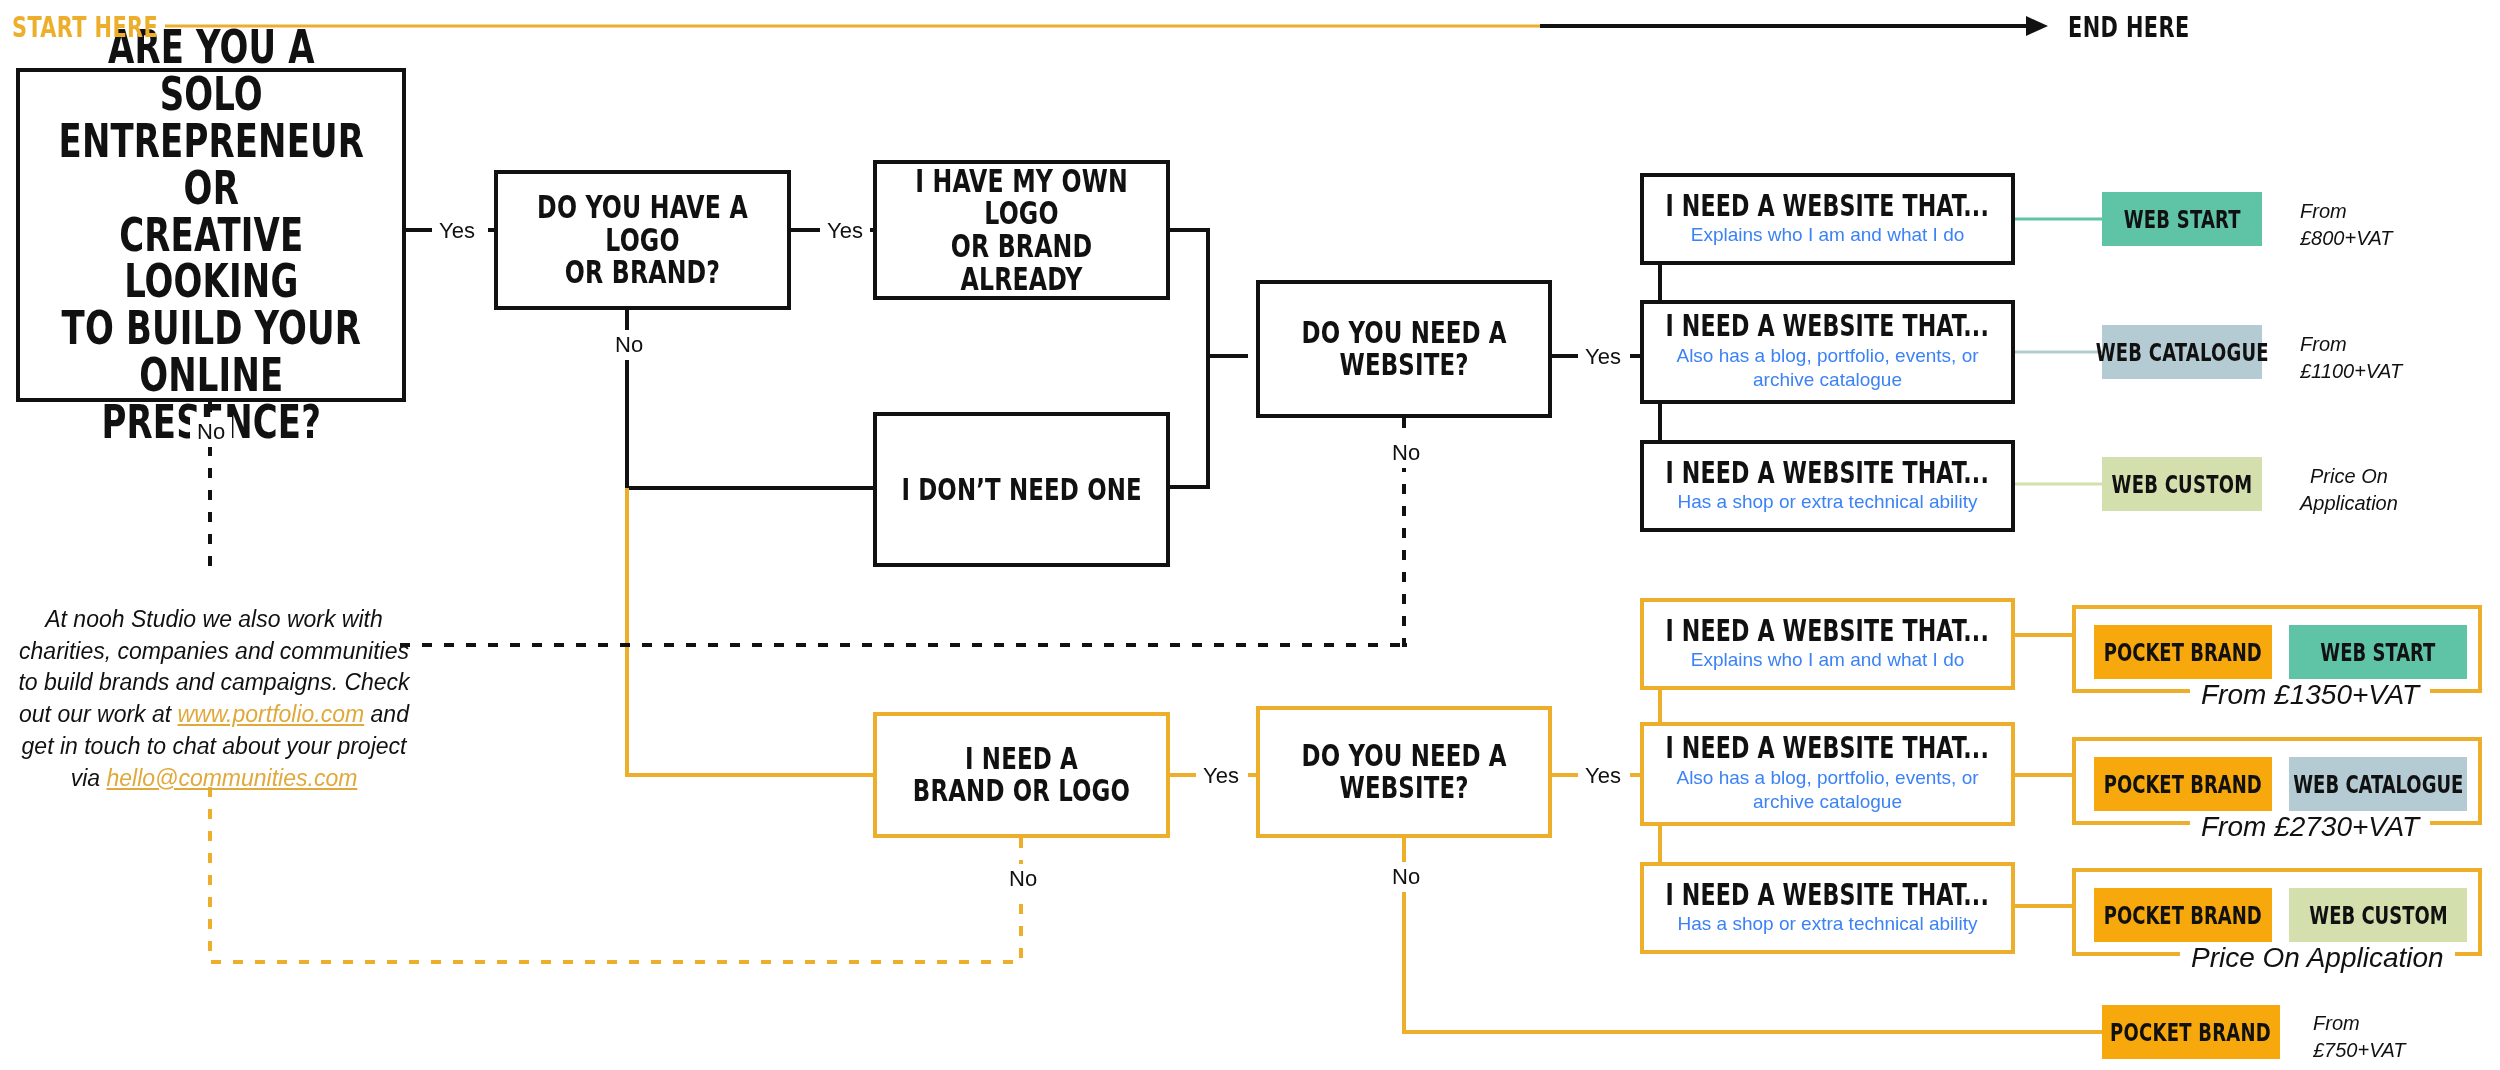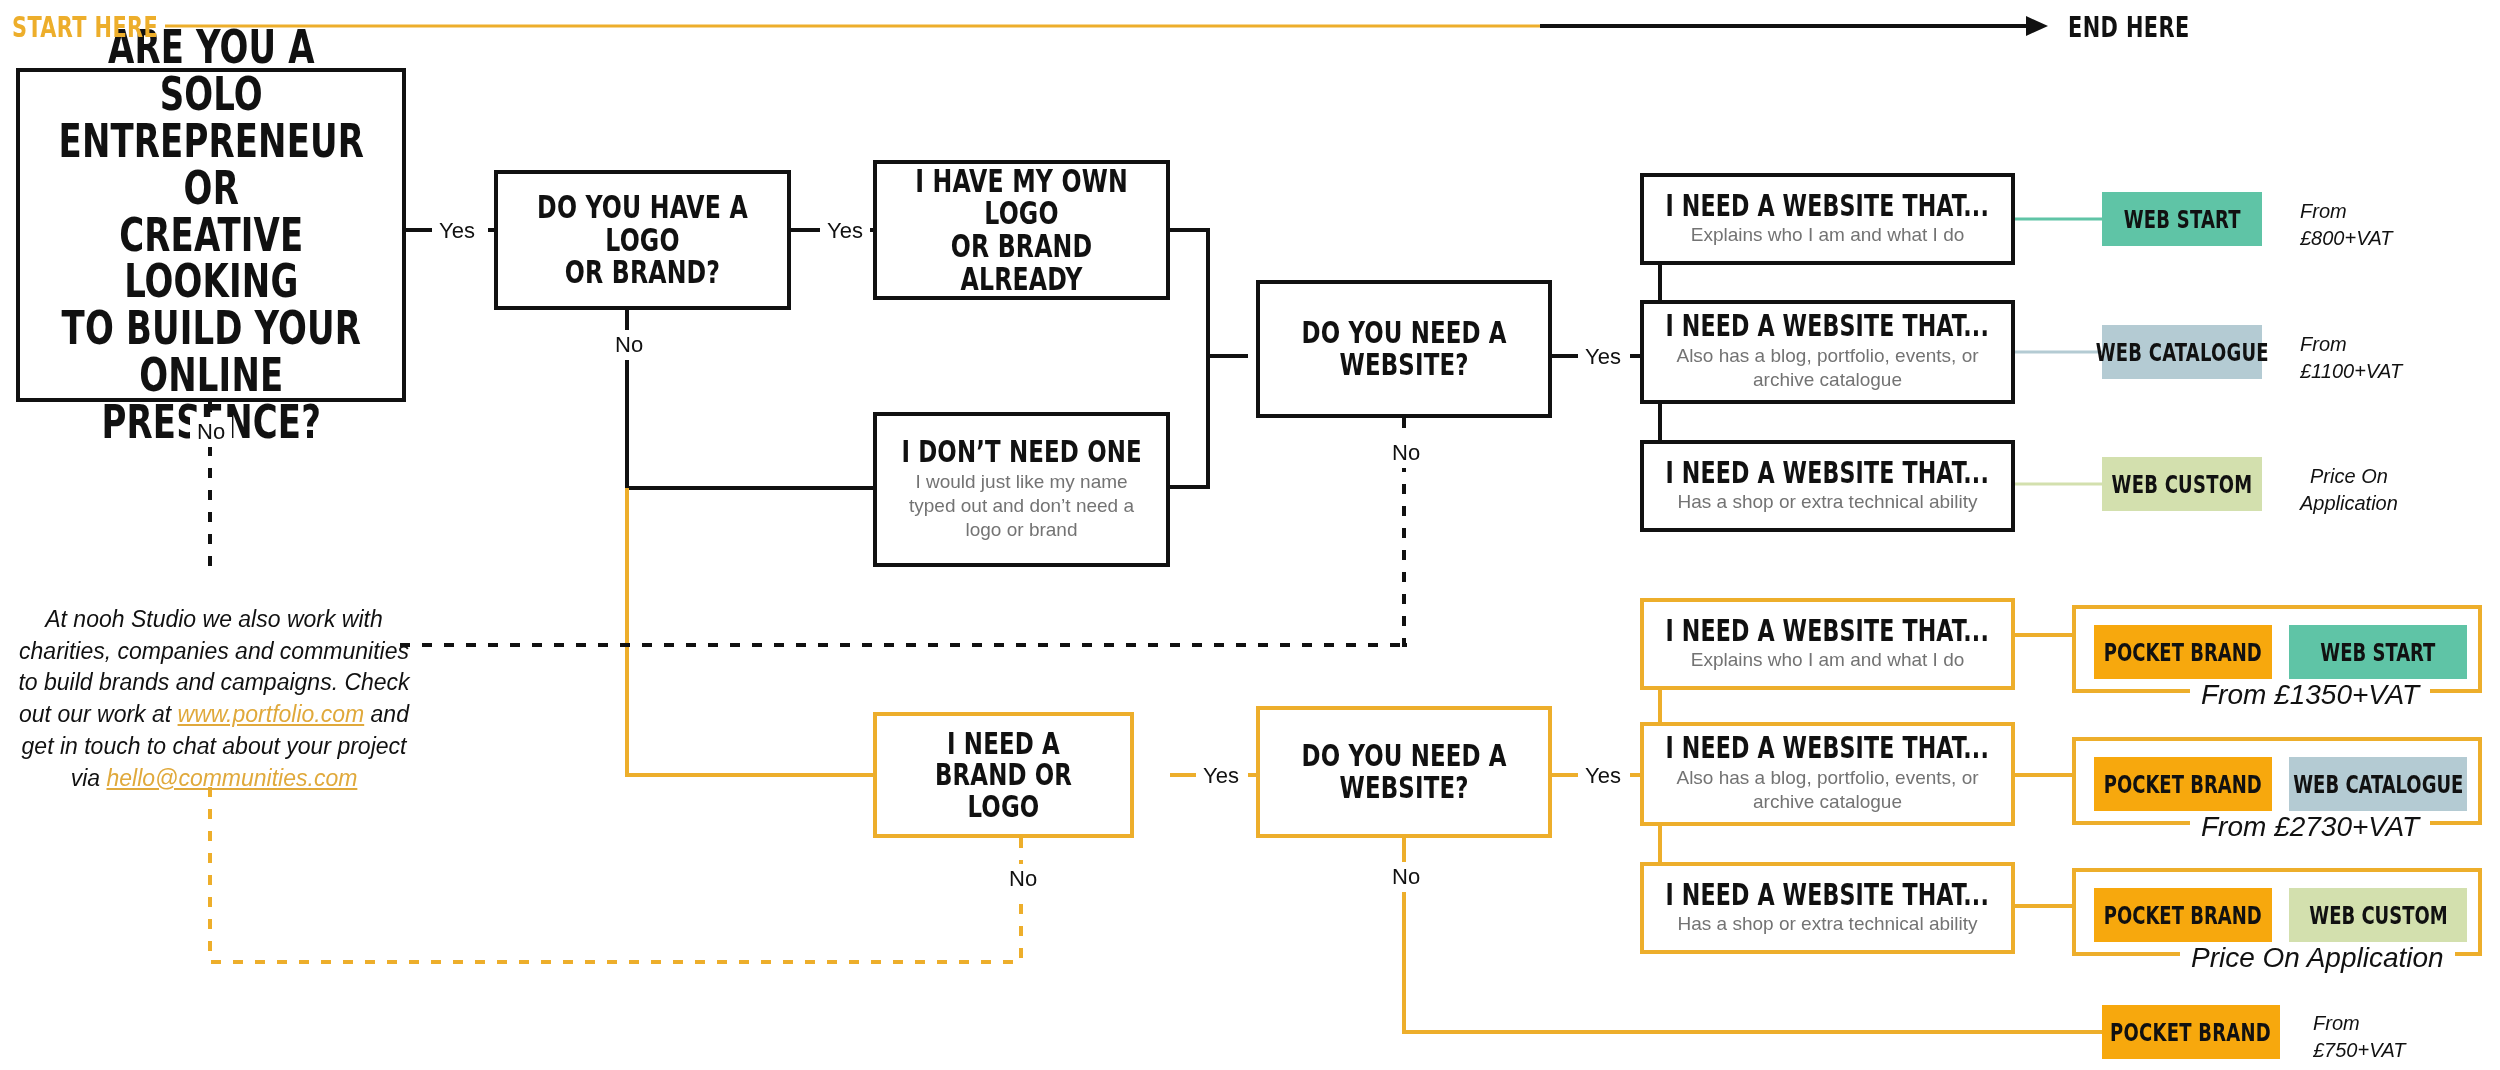--- a/index.html
+++ b/index.html
@@ -10,21 +10,21 @@
 
   .node{position:absolute;box-sizing:border-box;background:#fff;
         display:flex;flex-direction:column;align-items:center;justify-content:center;
         text-align:center;z-index:3;}
   .bk{border:4px solid #111;}
   .or{border:4px solid #EDAE2B;}
 
   .hdline{font-weight:bold;letter-spacing:.2px;line-height:1.02;
           font-family:"DejaVu Sans Condensed","Liberation Sans Narrow","Liberation Sans",sans-serif;
           transform:scaleX(.82);transform-origin:center;white-space:nowrap;}
-  .sub{font-size:19px;line-height:1.28;color:#737373;margin-top:2px;padding:0 14px;}
+  .sub{font-size:19px;line-height:1.28;color:#3b82f6;margin-top:2px;padding:0 14px;}
 
   .q-main .hdline{font-size:46px;}
   .q-main{padding:24px 10px;}
   .q-mid .hdline{font-size:32px;}
   .q-need .hdline{font-size:31px;}
   .opt .hdline{font-size:30px;}
   .opt{padding:10px 6px;}
 
   .lbl{position:absolute;font-size:22px;color:#111;background:#fff;
        padding:2px 7px;z-index:6;white-space:nowrap;text-align:center;}
@@ -130,21 +130,20 @@
 OR BRAND?</div>
   </div>
 
   <div class="node bk q-mid" style="left:873px;top:160px;width:297px;height:140px;">
     <div class="hdline" style="white-space:pre-line;">I HAVE MY OWN LOGO
 OR BRAND ALREADY</div>
   </div>
 
   <div class="node bk" style="left:873px;top:412px;width:297px;height:155px;padding:8px 4px;">
     <div class="hdline" style="font-size:31px;">I DON’T NEED ONE</div>
-    <div class="sub">I would just like my name typed out and don’t need a logo or brand</div>
   </div>
 
   <div class="node bk q-need" style="left:1256px;top:280px;width:296px;height:138px;">
     <div class="hdline" style="white-space:pre-line;">DO YOU NEED A
 WEBSITE?</div>
   </div>
 
   <div class="node bk opt" style="left:1640px;top:173px;width:375px;height:92px;">
     <div class="hdline">I NEED A WEBSITE THAT...</div>
     <div class="sub">Explains who I am and what I do</div>
@@ -169,21 +168,21 @@
   </div>
   <div class="price" style="left:2300px;top:331px;">From
 £1100+VAT</div>
 
   <div class="chip" style="left:2102px;top:457px;width:160px;height:54px;background:#D3E0AE;">
     <span>WEB CUSTOM</span>
   </div>
   <div class="price" style="left:2300px;top:463px;text-align:center;">Price On
 Application</div>
 
-  <div class="node or q-need" style="left:873px;top:712px;width:261px;height:126px;">
+  <div class="node or q-need" style="left:873px;top:712px;width:297px;height:126px;">
     <div class="hdline" style="white-space:pre-line;">I NEED A
 BRAND OR LOGO</div>
   </div>
 
   <div class="node or q-need" style="left:1256px;top:706px;width:296px;height:132px;">
     <div class="hdline" style="white-space:pre-line;">DO YOU NEED A
 WEBSITE?</div>
   </div>
 
   <div class="node or opt" style="left:1640px;top:598px;width:375px;height:92px;">

